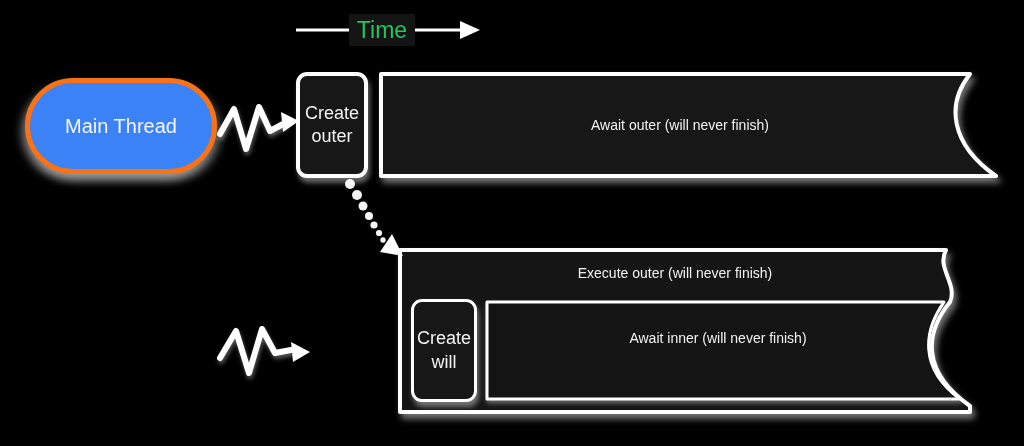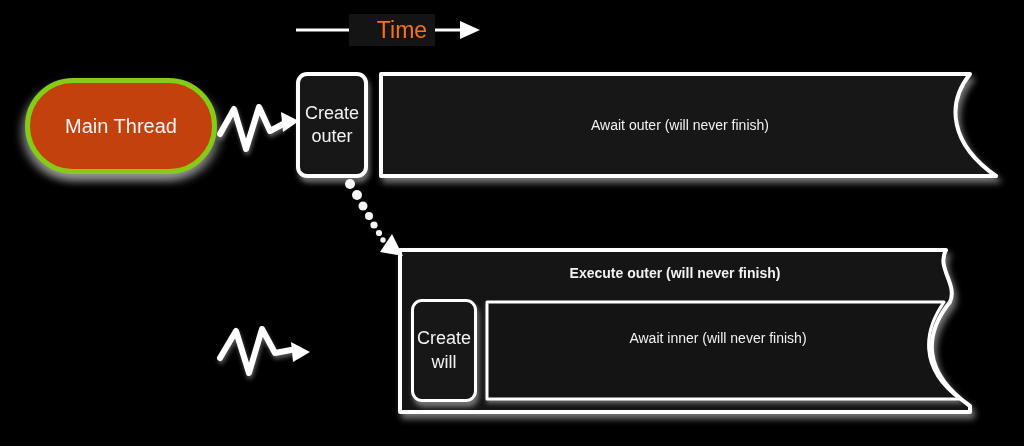--- a/index.html
+++ b/index.html
@@ -10,22 +10,22 @@
     overflow:hidden;
     font-family:"Liberation Sans", sans-serif;
     color:#f2f2f2;
   }
   #shapes{position:absolute;left:0;top:0;z-index:1;}
   .glow{filter:drop-shadow(3px 5px 3px rgba(255,255,255,.45));}
   .softglow{filter:drop-shadow(1px 3px 2px rgba(255,255,255,.35));}
 
   .pill{
     position:absolute;z-index:2;
-    background:#c2410c;
-    border:5px solid #84cc16;
+    background:#3b82f6;
+    border:5px solid #f97316;
     border-radius:60px;
     box-shadow:-4px 6px 8px rgba(255,255,255,.40), 4px 7px 9px rgba(255,255,255,.33);
     display:flex;align-items:center;justify-content:center;
     font-size:20px;color:#f5f5f5;
   }
   .box{
     position:absolute;z-index:3;
     background:#171717;
     border:4px solid #fff;
     border-radius:11px;
@@ -37,28 +37,28 @@
     position:absolute;z-index:4;
     display:flex;align-items:center;justify-content:center;
     text-align:center;font-size:14px;color:#f2f2f2;
     pointer-events:none;
   }
   #time-label{
     position:absolute;z-index:2;
     left:349px;top:14px;width:66px;height:32px;
     background:#141414;
     display:flex;align-items:center;justify-content:center;
-    font-size:23px;color:#f97316;padding-left:20px;
+    font-size:23px;color:#22c55e;
   }
   #main-thread-pill{left:25px;top:78px;width:182px;height:86px;}
   #worker1-pill{left:25px;top:302px;width:182px;height:88px;}
   #create-outer-box{left:296px;top:72px;width:64px;height:98px;}
   #create-inner-box{left:411px;top:299px;width:60px;height:97px;border-width:3px;}
   #await-outer-label{left:380px;top:74px;width:600px;height:102px;}
-  #execute-outer-label{left:400px;top:252px;width:550px;height:42px;font-weight:bold;}
+  #execute-outer-label{left:400px;top:252px;width:550px;height:42px;}
   #await-inner-label{left:486px;top:302px;width:464px;height:71px;}
 </style>
 </head>
 <body>
 
 <div id="canvas">
 
   <svg id="shapes" width="1024" height="446" viewBox="0 0 1024 446">
 
     <g>

